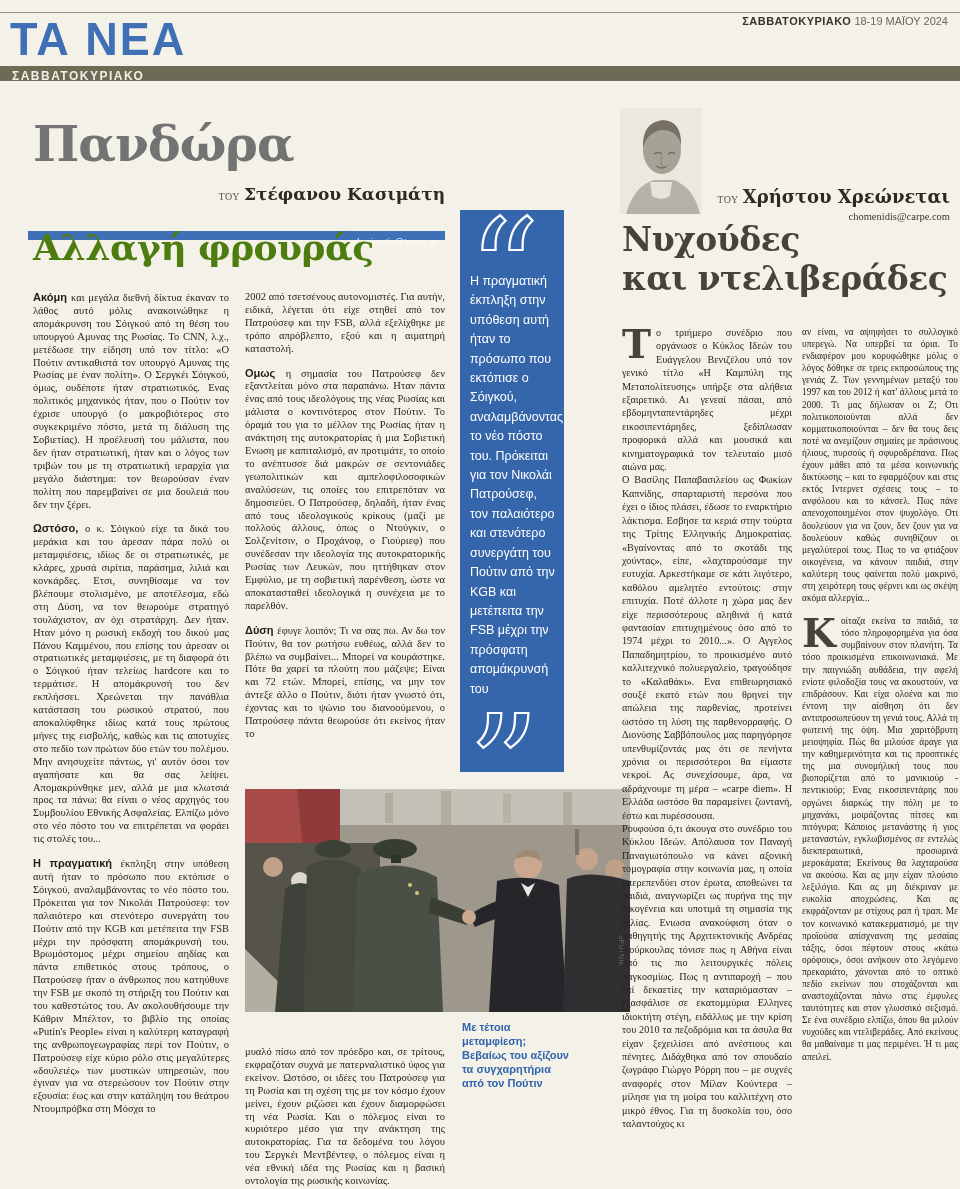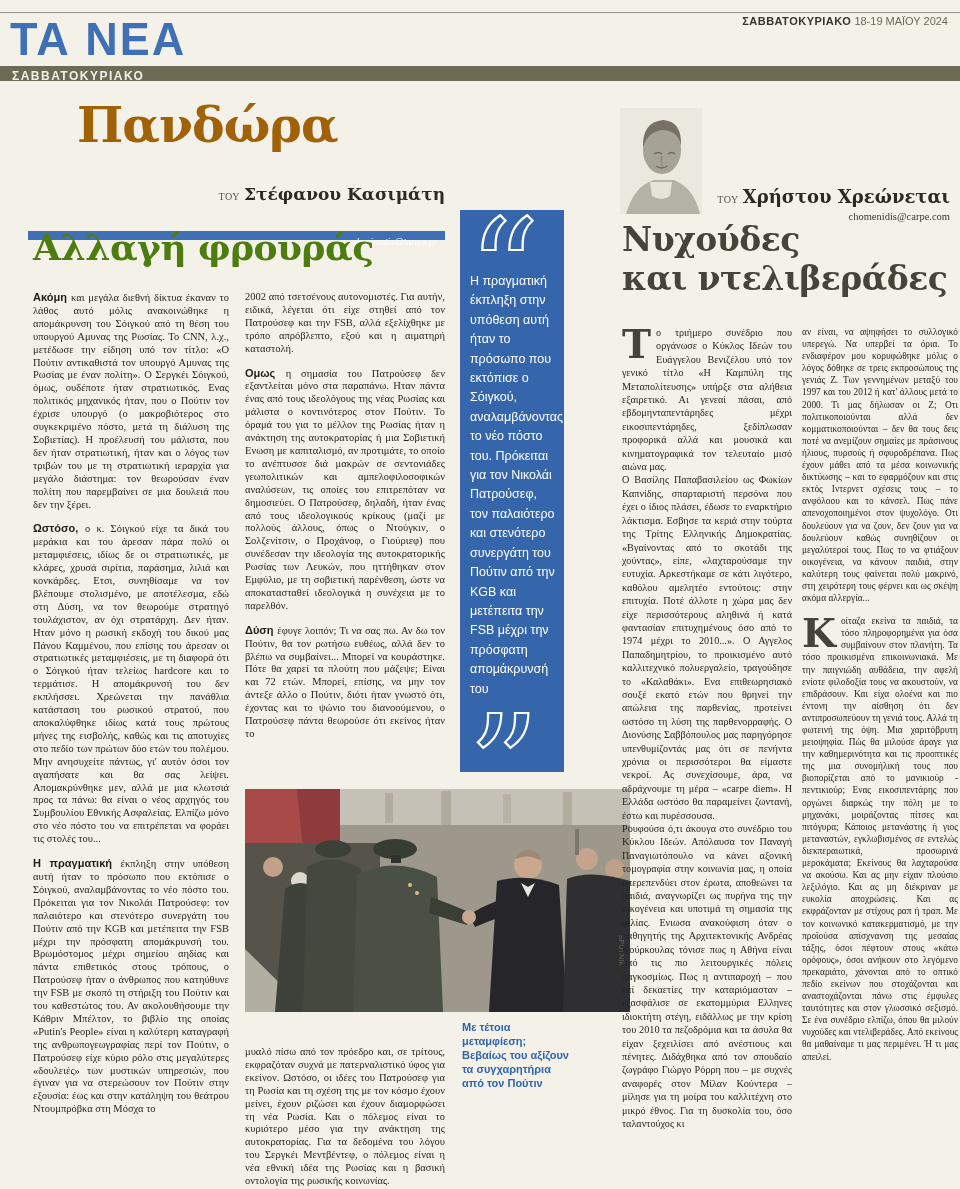--- a/index.html
+++ b/index.html
@@ -12,22 +12,22 @@
         font-weight:800;font-size:45px;line-height:48px;letter-spacing:2px;color:#3f6fb5;
         transform:scaleY(1.04);transform-origin:top left;}
   .olive-bar{position:absolute;left:0;top:66px;width:960px;height:15px;background:#6d6a55;}
   .olive-bar span{display:inline-block;padding-left:12px;font-family:"Liberation Sans",sans-serif;
         font-weight:700;font-size:12px;line-height:15px;letter-spacing:1.5px;color:#f2efe6;}
   .issue-date{position:absolute;right:12px;top:15px;font-family:"Liberation Sans",sans-serif;
         font-size:11px;color:#6a675c;}
   .issue-date b{color:#35332c;letter-spacing:.5px;}
 
   
-  .section-title{position:absolute;left:33px;top:96px;font-family:"DejaVu Serif",serif;
-        font-weight:700;font-size:49px;color:#a16207;letter-spacing:-1px;margin-left:44px;}
+  .section-title{position:absolute;left:33px;top:115px;font-family:"DejaVu Serif",serif;
+        font-weight:700;font-size:49px;color:#737373;letter-spacing:-1px;}
   .byline-left{position:absolute;left:33px;top:184px;width:412px;text-align:right;white-space:nowrap;}
   .byline-prefix{font-size:10px;color:#56544a;letter-spacing:.5px;}
   .byline-name{font-family:"DejaVu Serif",serif;font-weight:700;font-size:17px;color:#2c2a23;}
   .left-rule{position:absolute;left:28px;top:231px;width:417px;height:9px;background:#3f6fb5;
         text-align:right;}
   .left-rule span{font-family:"Liberation Sans",sans-serif;font-size:9px;line-height:10px;
         color:#fdfdfa;padding-right:8px;}
 
   
   .portrait{position:absolute;left:620px;top:108px;width:82px;height:106px;}

